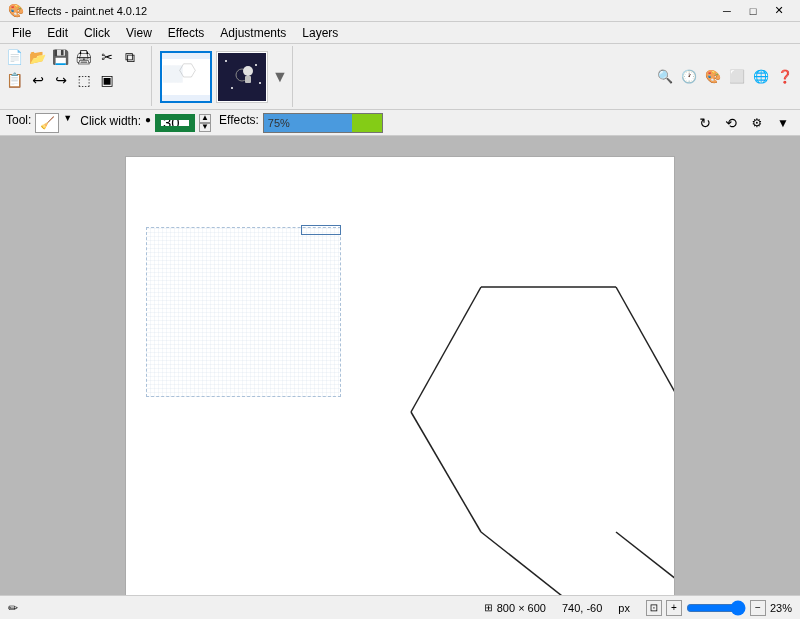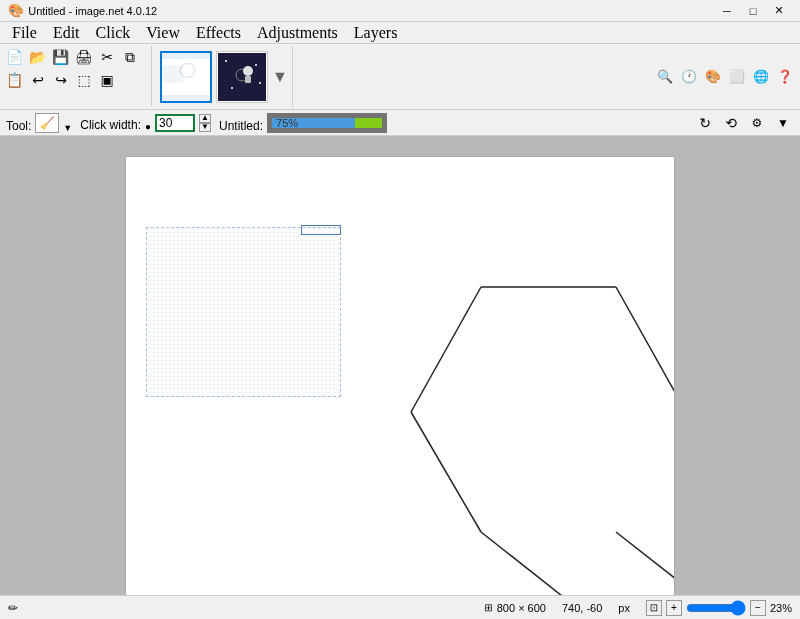--- a/index.html
+++ b/index.html
@@ -29,23 +29,23 @@
       background: #f0f0f0;
       height: 22px;
       display: flex;
       align-items: center;
       padding: 0 4px;
       border-bottom: 1px solid #ccc;
     }
     .menu-item {
       padding: 2px 8px;
       cursor: pointer;
-      font-size: 16px;
+      font-size: 12px;
       height: 20px;
-      display: flex; align-items: center; font-family: Liberation Serif, serif;
+      display: flex; align-items: center;
     }
     .tool-btn {
       width: 22px; height: 22px;
       display: flex; align-items: center; justify-content: center;
       cursor: pointer;
       border: 1px solid transparent;
       background: transparent;
       font-size: 14px;
     }
     #thumbnail-box {
@@ -68,43 +68,43 @@
     #tool-options {
       background: #f0f0f0;
       height: 26px;
       display: flex;
       align-items: center;
       padding: 0 6px;
       border-bottom: 1px solid #ccc;
       gap: 8px;
       font-size: 12px;
     }
-    .tool-option-group { display: flex; align-items: flex-end; gap: 4px; }
+    .tool-option-group { display: flex; align-items: flex-start; gap: 4px; }
     .tool-option-input {
       width: 40px; height: 18px;
-      border: 2px solid #15803d;
-      font-size: 12px;
+      border: 6px solid #15803d;
+      font-size: 15px;
       padding: 0 2px;
       background: white;
     }
     .tool-option-spinner {
       display: flex; flex-direction: column;
     }
     .spinner-btn {
       width: 12px; height: 9px;
       font-size: 8px;
       border: 1px solid #999;
       background: #f0f0f0;
       cursor: pointer;
       display: flex; align-items: center; justify-content: center;
       line-height: 1;
     }
     .hardness-bar-container {
       width: 120px; height: 20px;
-      border: 5px solid #737373;
+      border: 1px solid #737373;
       background: #84cc16;
       position: relative;
       overflow: hidden;
     }
     .hardness-bar-fill {
       height: 100%;
       background: #4a9ade;
       width: 75%;
     }
     .hardness-bar-text {
@@ -204,21 +204,21 @@
       border: 1px solid transparent;
       background: transparent;
     }
   </style>
 </head>
 <body>
 
 <div id="title-bar">
   <div id="title-bar-left">
     <span style="font-size:13px;">🎨</span>
-    <span>Untitled - image.net 4.0.12</span>
+    <span>Effects - paint.net 4.0.12</span>
   </div>
   <div id="title-bar-controls">
     <button class="title-btn">─</button>
     <button class="title-btn">□</button>
     <button class="title-btn close">✕</button>
   </div>
 </div>
 
 <div id="menu-bar">
   <span class="menu-item">File</span>
@@ -294,21 +294,21 @@
   <div class="tool-option-group">
     <span>Click width:</span>
     <span style="font-size:10px;">●</span>
     <input class="tool-option-input" type="text" value="30" style="">
     <div class="tool-option-spinner">
       <button class="spinner-btn">▲</button>
       <button class="spinner-btn">▼</button>
     </div>
   </div>
   <div class="tool-option-group">
-    <span>Untitled:</span>
+    <span>Effects:</span>
     <div class="hardness-bar-container">
       <div class="hardness-bar-fill"></div>
       <div class="hardness-bar-text">75%</div>
     </div>
   </div>
   <div style="margin-left:auto; display:flex; align-items:center; gap:4px;">
     <button style="width:22px;height:20px;border:1px solid transparent;background:transparent;cursor:pointer;font-size:14px;">↻</button>
     <button style="width:22px;height:20px;border:1px solid transparent;background:transparent;cursor:pointer;font-size:14px;">⟲</button>
     <button style="width:22px;height:20px;border:1px solid transparent;background:transparent;cursor:pointer;font-size:12px;">⚙</button>
     <button style="width:22px;height:20px;border:1px solid transparent;background:transparent;cursor:pointer;font-size:12px;">▼</button>

